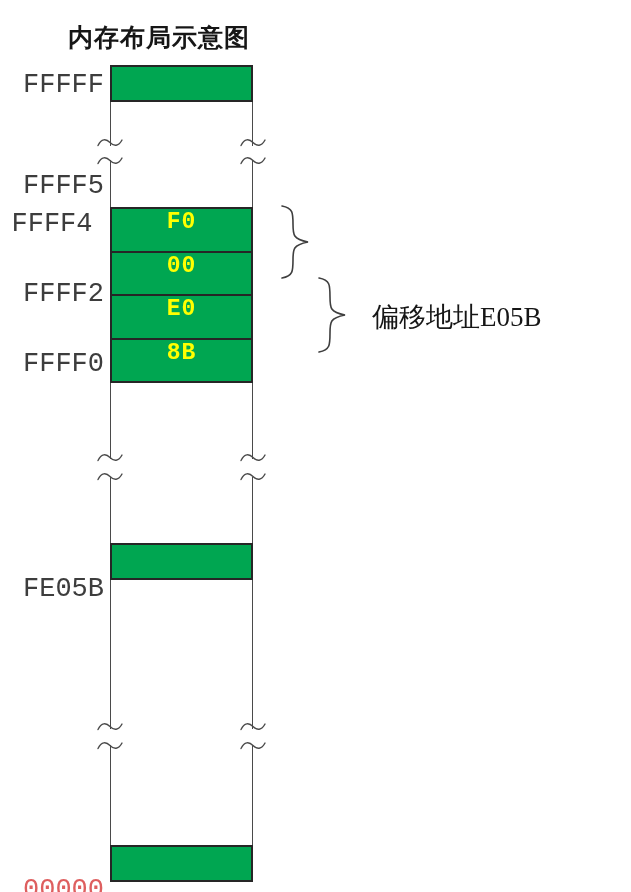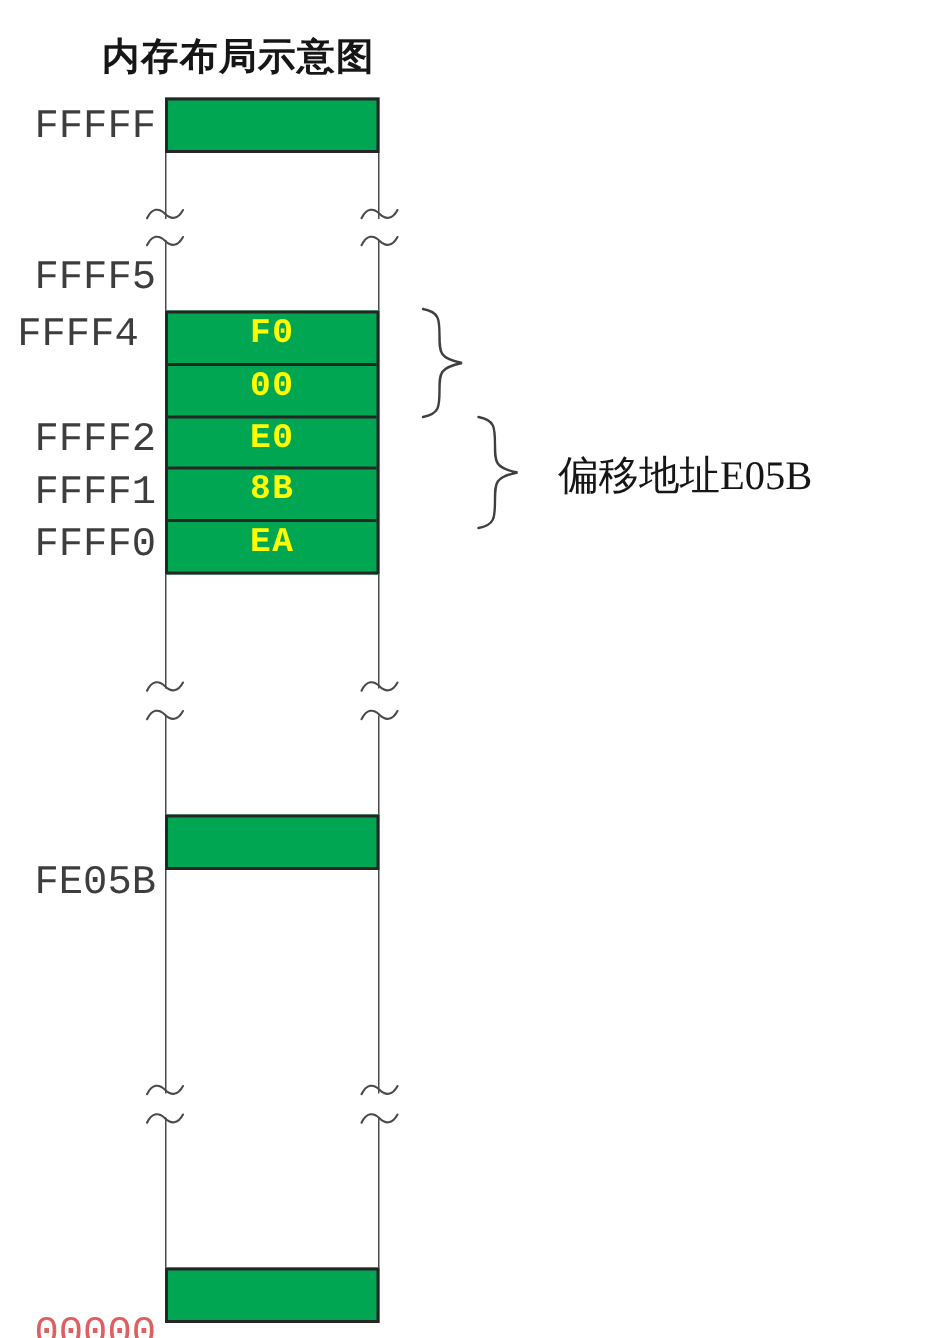--- a/index.html
+++ b/index.html
@@ -89,21 +89,20 @@
 <body>
 
 <div class="canvas">
 
   <div class="title">内存布局示意图</div>
 
   <div class="addr" style="top:74px;">FFFFF</div>
   <div class="addr" style="top:175px;">FFFF5</div>
   <div class="addr" style="top:213px;text-align:center;">FFFF4</div>
   <div class="addr" style="top:283px;">FFFF2</div>
-  <div class="addr" style="top:318px;">FFFF1</div>
   <div class="addr" style="top:353px;">FFFF0</div>
   <div class="addr" style="top:550px;margin-top:28px;">FE05B</div>
   <div class="addr red" style="top:879px;">00000</div>
 
   <div class="block" style="top:65px;height:37px;"></div>
 
   <div class="shaft" style="top:102px;height:44px;"></div>
   <div class="shaft" style="top:160px;height:47px;"></div>
   <div class="shaft" style="top:383px;height:76px;"></div>
   <div class="shaft" style="top:477px;height:66px;"></div>
@@ -115,23 +114,20 @@
         <span>F0</span>
       </div>
     <div class="cell-row">
         <span>00</span>
       </div>
     <div class="cell-row">
         <span>E0</span>
       </div>
     <div class="cell-row">
         <span>8B</span>
-      </div>
-    <div class="cell-row">
-        <span>EA</span>
       </div>
   </div>
 
   <div class="block" style="top:543px;height:37px;"></div>
 
   <div class="block" style="top:845px;height:37px;"></div>
 
   <svg class="squiggle" style="left:97px;top:137px;" viewBox="0 0 26 12">
       <path d="M1,8.5 C4.5,1.5 9,1.5 13,5.5 C17,9.5 21.5,9.5 25,3" fill="none" stroke="#4a4a4a" stroke-width="1.4" stroke-linecap="round"></path>
     </svg>

